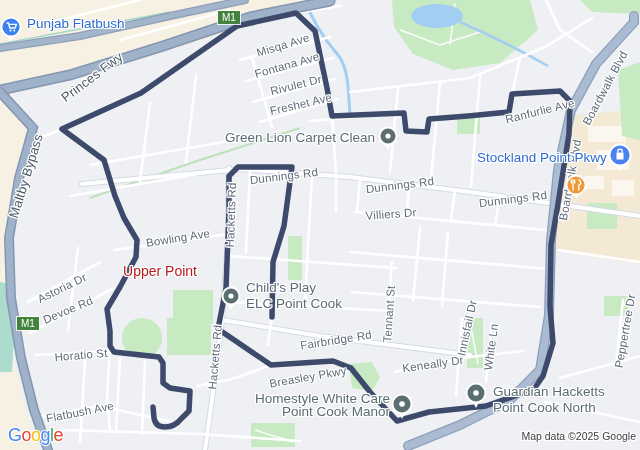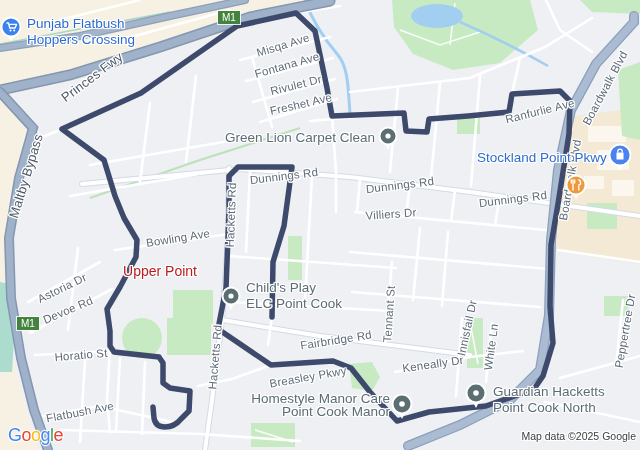--- a/index.html
+++ b/index.html
@@ -193,30 +193,29 @@
 <div class="st" style="left:68px;top:310px;transform:translate(-50%,-50%) rotate(-23deg)">Devoe Rd</div>
 <div class="st" style="left:81px;top:355px;transform:translate(-50%,-50%) rotate(-5deg)">Horatio St</div>
 <div class="st" style="left:80px;top:412px;transform:translate(-50%,-50%) rotate(-11deg)">Flatbush Ave</div>
 
 <div class="park-label halo" style="left:95px;top:263px;width:130px">
   <div>Upper Point</div>
 </div>
 
 <div class="biz blue halo" style="left:27px;top:16px">
   <div>Punjab Flatbush</div>
-  <div>Hoppers Crossing</div>
 </div>
 <div class="biz blue halo" style="left:477px;top:150px">Stockland Point Pkwy</div>
 <div class="biz halo" style="left:225px;top:130px">Green Lion Carpet Clean</div>
 <div class="biz halo" style="left:246px;top:280px">
   <div>Child's Play</div>
   <div>ELC Point Cook</div>
 </div>
 <div class="biz halo" style="left:240px;top:393px;width:150px;text-align:right;line-height:12.5px">
-  <div>Homestyle Manor Care</div>
+  <div>Homestyle White Care</div>
   <div>Point Cook Manor</div>
 </div>
 <div class="biz halo" style="left:493px;top:384px">
   <div>Guardian Hacketts</div>
   <div>Point Cook North</div>
 </div>
 
 <div class="pin" style="left:0px;top:15px">
   <svg width="24" height="28">
     <path d="M8,22 L11,26 L14,22 Z" fill="#fff"></path>

